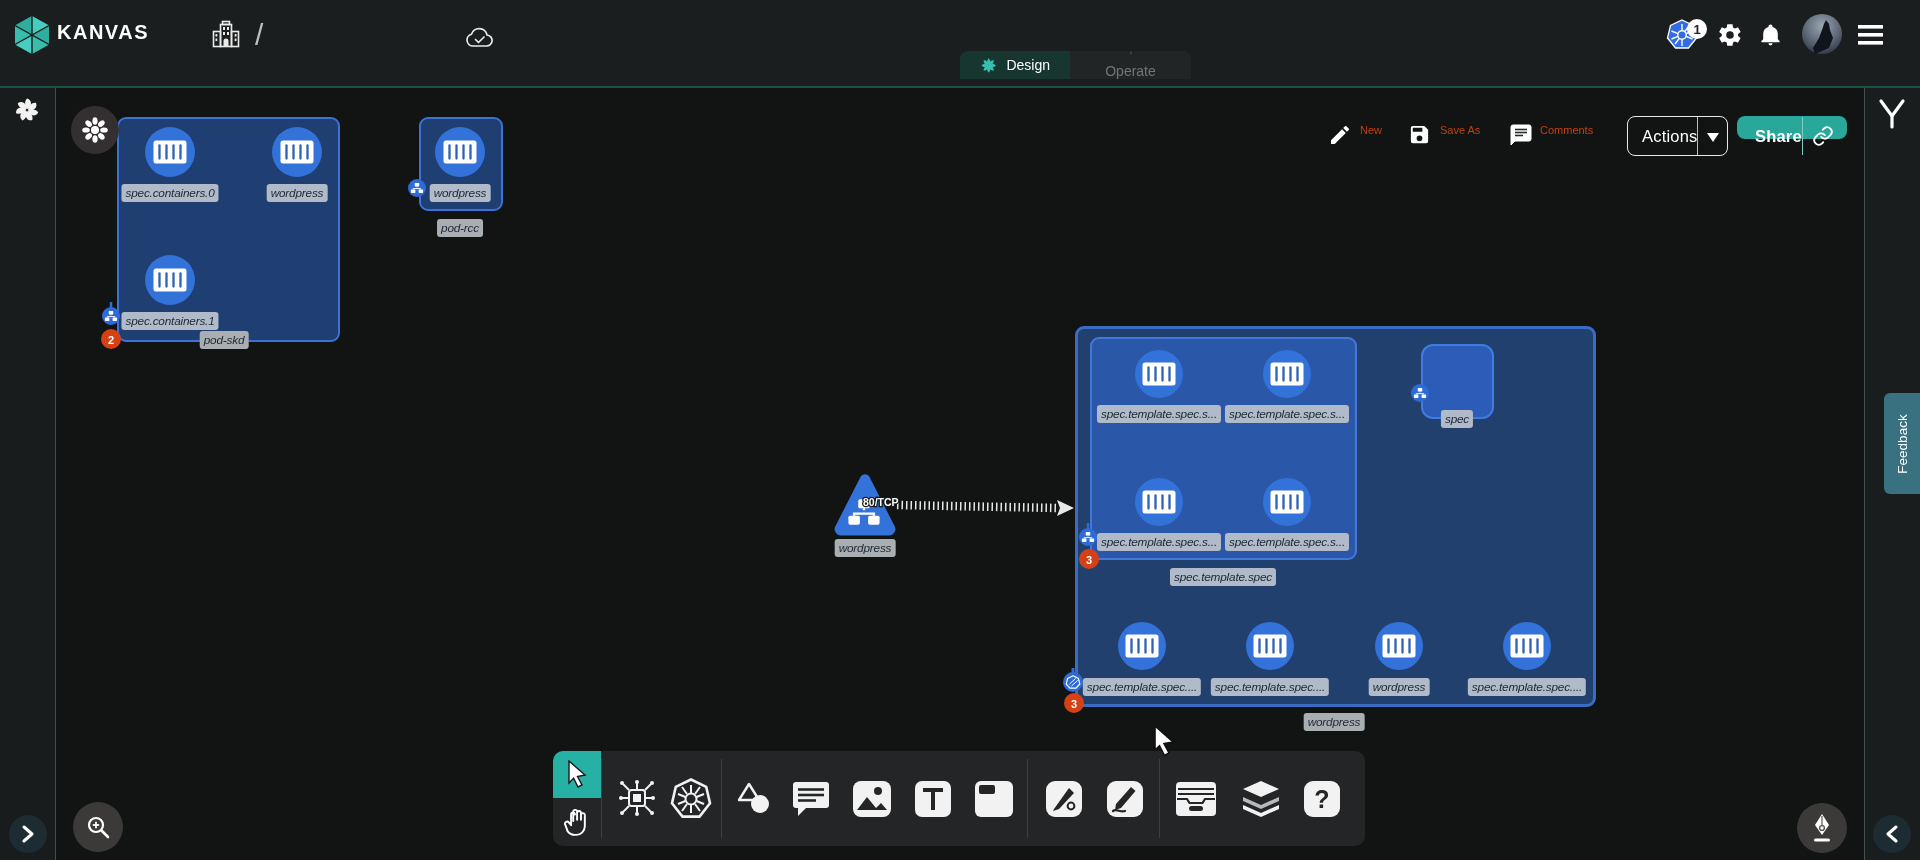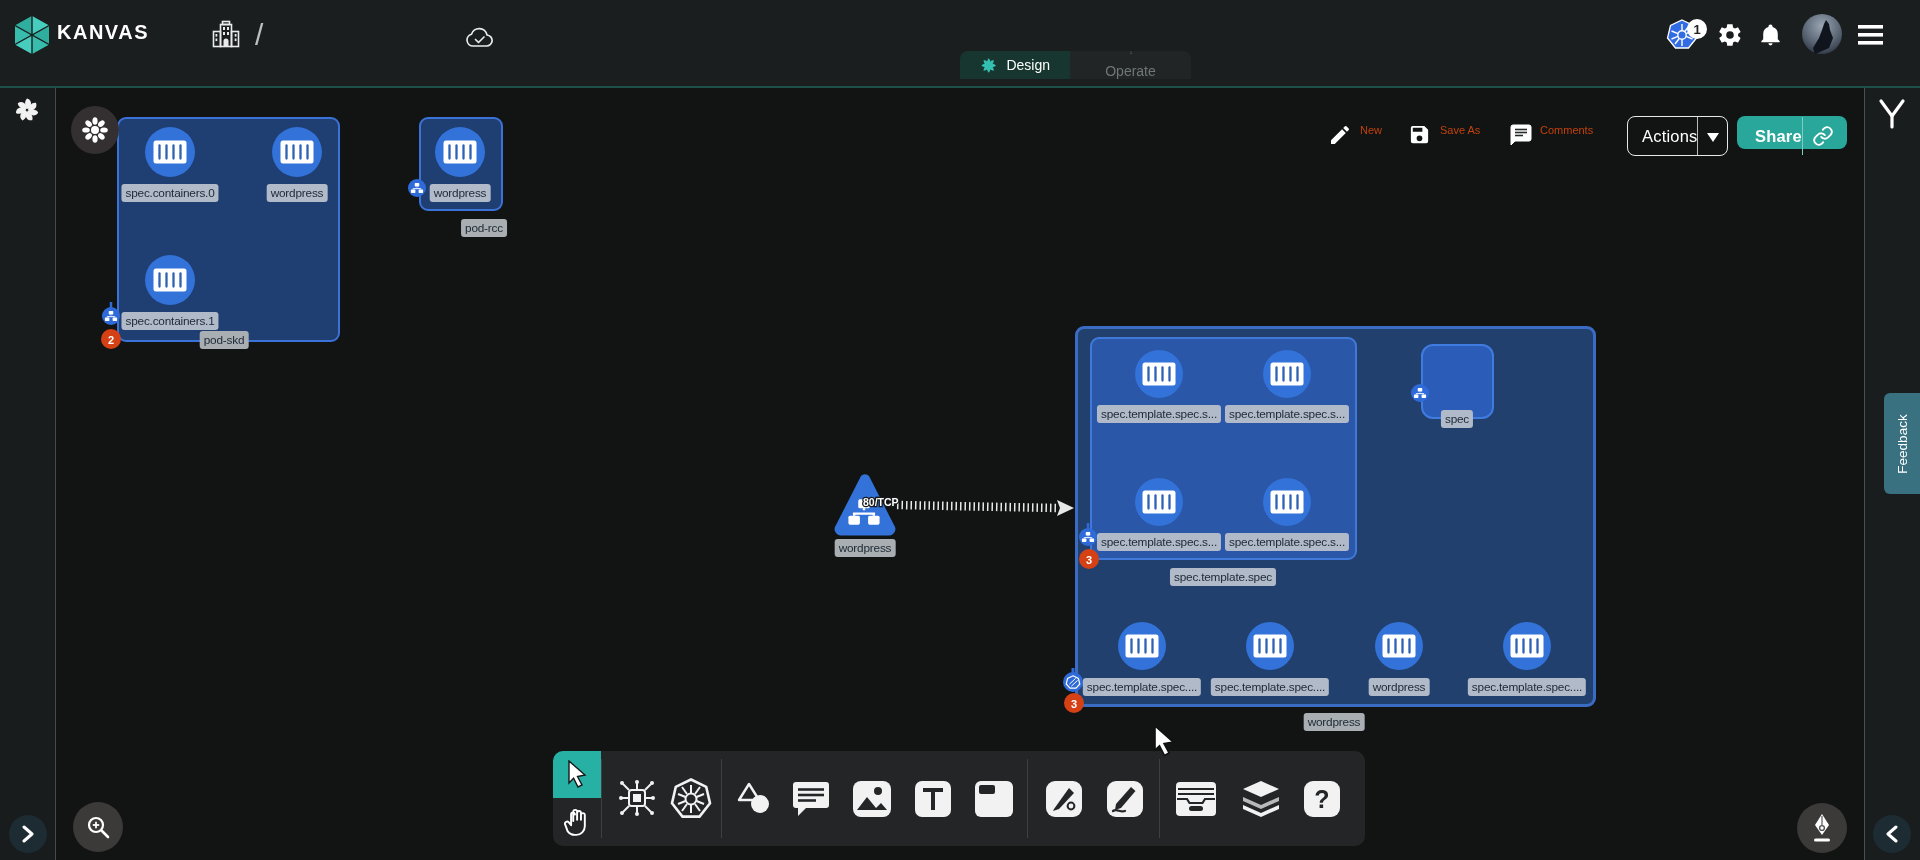--- a/index.html
+++ b/index.html
@@ -29,41 +29,41 @@
   #tab-operate { left:1070px; width:121px; background:#222525; color:#6f7677;
     border-radius:0 8px 0 0;flex-direction:column; }
 
   
   .t2item { position:absolute; top:121px; color:#c2410c; font-size:11px; display:flex;
     align-items:center; gap:9px; }
   #btn-actions { position:absolute; left:1627px; top:116px; width:101px; height:40px;
     border:1px solid #e8e8e8; border-radius:8px; color:#fff; display:flex; align-items:center; }
   #btn-actions .txt { font-size:16.5px; padding-left:14px; letter-spacing:.2px; }
   #btn-actions .sep { position:absolute; left:69px; top:0; width:1px; height:38px; background:#bbb; }
-  #btn-share { position:absolute; left:1737px; top:116px; width:110px; height:33px;
+  #btn-share { position:absolute; left:1737px; top:116px; width:110px; height:23px;
     background:#2aa79b; border-radius:8px; color:#fff; }
   #btn-share .txt { position:absolute; left:18px; top:11px; font-size:16.5px; font-weight:bold; letter-spacing:.2px; }
   #btn-share .sep { position:absolute; left:65px; top:1px; width:1px; height:38px; background:#7fccc4; }
 
   
   #leftrail { position:absolute; left:0; top:88px; width:56px; height:772px;
     background:#191c1c; border-right:1px solid #454a4a; }
   #rightrail { position:absolute; left:1864px; top:88px; width:56px; height:772px;
     background:#1a1d1d; border-left:1px solid #4a4f4f; }
   #feedback { position:absolute; left:1884px; top:393px; width:36px; height:101px;
     background:#3a7181; border-radius:6px 0 0 6px; }
   #feedback span { position:absolute; left:50%; top:50%;
     transform:translate(-50%,-50%) rotate(-90deg); color:#fff; font-size:13.5px; white-space:nowrap;}
 
   .circbtn { position:absolute; border-radius:50%; display:flex; align-items:center; justify-content:center; }
 
   
   .chip { position:absolute; transform:translate(-50%,-50%); background:#a8aeb2;
     color:#202c37; font-size:11.8px; padding:1.5px 4px 2.5px; border-radius:3px; white-space:nowrap;
-    letter-spacing:-0.2px; }
+    letter-spacing:-0.2px;font-style:italic; }
   .chip.onblue { background:#b0bac9; }
 
   .grp { position:absolute; border-radius:9px; }
   #g-podskd { left:117px; top:117px; width:223px; height:225px; background:#1f3e72; border:2px solid #3a72d8;}
   #g-podrcc { left:419px; top:117px; width:84px; height:94px; background:#1f3e72; border:2px solid #3a72d8;}
   #g-outer  { left:1075px; top:326px; width:521px; height:381px; background:#21406e; border:3px solid #3a6cc4;}
   #g-inner  { left:1090px; top:337px; width:267px; height:223px; background:#2b57a8; border:2px solid #4179da;}
   #g-spec   { left:1421px; top:344px; width:73px; height:75px; background:#2b5cb8; border:2px solid #407bdf; border-radius:12px;}
 
   
@@ -394,21 +394,21 @@
         </g>
 
       <text x="863" y="506" font-size="10.5" font-weight="bold" fill="#fff" font-family="Liberation Sans" style="paint-order:stroke" stroke="#17191a" stroke-width="2.6">80/TCP</text>
     </svg>
 
     <div class="chip onblue" style="left:170px;top:193px">spec.containers.0</div>
     <div class="chip onblue" style="left:297px;top:193px">wordpress</div>
     <div class="chip onblue" style="left:170px;top:321px">spec.containers.1</div>
     <div class="chip" style="left:224px;top:340px">pod-skd</div>
     <div class="chip onblue" style="left:460px;top:193px">wordpress</div>
-    <div class="chip" style="left:484px;top:228px">pod-rcc</div>
+    <div class="chip" style="left:460px;top:228px">pod-rcc</div>
     <div class="chip" style="left:865px;top:548px">wordpress</div>
     <div class="chip onblue" style="left:1159px;top:414px">spec.template.spec.s...</div>
     <div class="chip onblue" style="left:1287px;top:414px">spec.template.spec.s...</div>
     <div class="chip onblue" style="left:1159px;top:542px">spec.template.spec.s...</div>
     <div class="chip onblue" style="left:1287px;top:542px">spec.template.spec.s...</div>
     <div class="chip onblue" style="left:1223px;top:577px">spec.template.spec</div>
     <div class="chip onblue" style="left:1457px;top:419px">spec</div>
     <div class="chip onblue" style="left:1142px;top:687px">spec.template.spec....</div>
     <div class="chip onblue" style="left:1270px;top:687px">spec.template.spec....</div>
     <div class="chip onblue" style="left:1399px;top:687px">wordpress</div>

